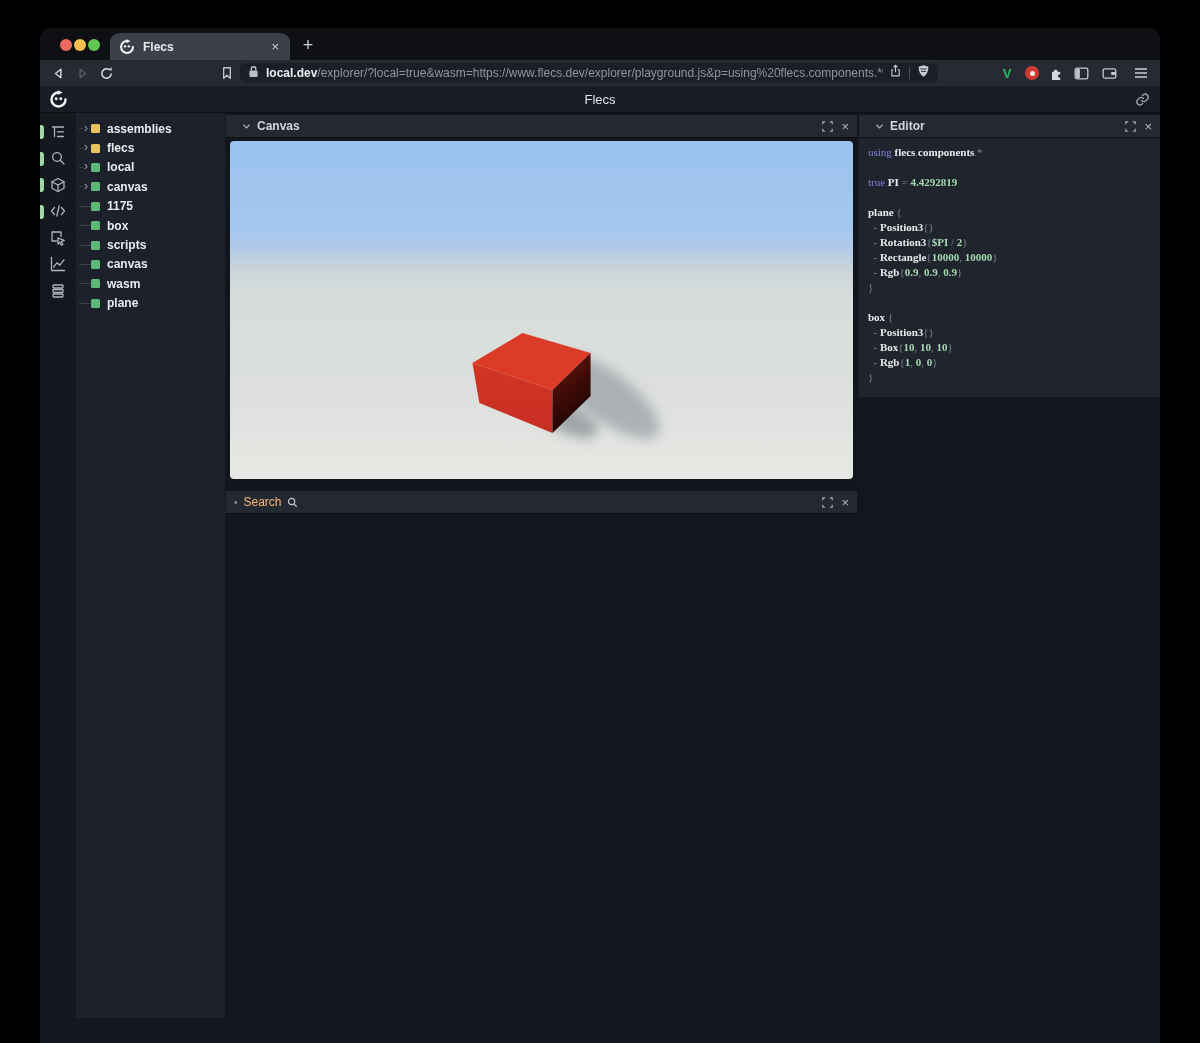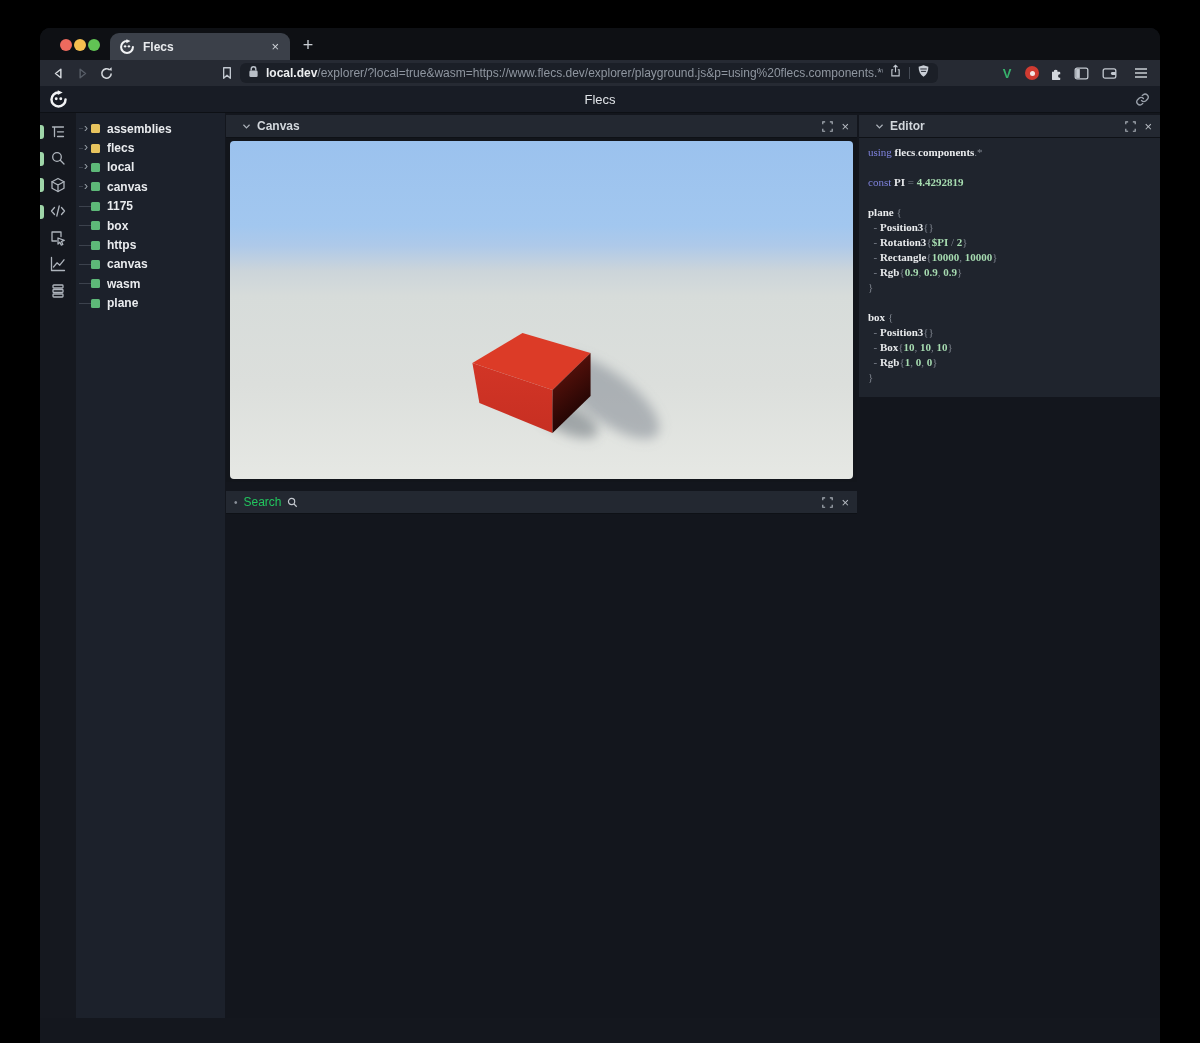--- a/index.html
+++ b/index.html
@@ -53,21 +53,21 @@
   .t-chev { color:#98a0a8; font-size:12px; line-height:1; margin:0 3px 2px 1px; }
   .t-sq { width:9px; height:9px; border-radius:1.5px; margin-right:7px; flex:0 0 auto; }
   .t-label { font-size:12px; font-weight:600; color:#e9ebee; }
 
   .main { flex:1; background:#13161d; display:flex; padding-top:2px; }
   .leftcol { width:631px; margin-left:1px; display:flex; flex-direction:column; flex:0 0 auto; }
   .rightcol { width:301px; margin-left:2px; display:flex; flex-direction:column; flex:0 0 auto; }
 
   .panel-header { height:23px; background:#232831; display:flex; align-items:center; padding:0 8px; border-bottom:1px solid #0e1116; }
   .panel-title { font-size:12px; font-weight:700; color:#d2d7dc; margin-left:6px; }
-  .panel-title.dim { font-weight:400; color:#22c55e; }
+  .panel-title.dim { font-weight:400; color:#fdba74; }
   .ph-spacer { flex:1; }
   .hdr-ic { margin-left:8px; display:flex; align-items:center; }
   .hdr-x { color:#b7bcc3; font-size:13px; margin-left:8px; line-height:1; }
   .bullet { color:#8a9099; font-size:10px; }
   .chev-svg, .mag-svg { display:block; }
 
   .canvas-body { height:344px; background:#12151b; padding:3px 4px; }
   .scene { width:100%; height:338px; border-radius:4px; display:block; }
   .search-gap { height:9px; }
   .editor-body { height:259px; background:#1f242d; padding:7px 9px; overflow:hidden; }
@@ -290,21 +290,21 @@
           <span class="t-label">1175</span>
         </div>
         <div class="tree-row">
           <span class="t-line" style="width: 12px; margin-right: 0px;"></span>
           <span class="t-sq" style="background: rgb(93, 184, 120);"></span>
           <span class="t-label">box</span>
         </div>
         <div class="tree-row">
           <span class="t-line" style="width: 12px; margin-right: 0px;"></span>
           <span class="t-sq" style="background: rgb(93, 184, 120);"></span>
-          <span class="t-label">https</span>
+          <span class="t-label">scripts</span>
         </div>
         <div class="tree-row">
           <span class="t-line" style="width: 12px; margin-right: 0px;"></span>
           <span class="t-sq" style="background: rgb(93, 184, 120);"></span>
           <span class="t-label">canvas</span>
         </div>
         <div class="tree-row">
           <span class="t-line" style="width: 12px; margin-right: 0px;"></span>
           <span class="t-sq" style="background: rgb(93, 184, 120);"></span>
           <span class="t-label">wasm</span>
@@ -405,21 +405,21 @@
             <span class="hdr-ic">
               <svg width="11" height="11" viewBox="0 0 14 14" fill="none" stroke="#aab0b8" stroke-width="1.5">
                   <path d="M1 4 V1 H4 M10 1 H13 V4 M13 10 V13 H10 M4 13 H1 V10"></path>
                 </svg>
             </span>
             <span class="hdr-x">×</span>
           </div>
           <div class="editor-body">
               <div class="code-line"><span class="kw">using</span><span class="pn"> </span><span class="id">flecs</span><span class="pn">.</span><span class="id">components</span><span class="pn">.*</span></div>
               <div class="code-line">&nbsp;</div>
-              <div class="code-line"><span class="kw">const</span><span class="pn"> </span><span class="id">PI</span><span class="pn"> = </span><span class="num">4.4292819</span></div>
+              <div class="code-line"><span class="kw">true</span><span class="pn"> </span><span class="id">PI</span><span class="pn"> = </span><span class="num">4.4292819</span></div>
               <div class="code-line">&nbsp;</div>
               <div class="code-line"><span class="id">plane</span><span class="pn"> {</span></div>
               <div class="code-line"><span class="pn">  - </span><span class="id">Position3</span><span class="pn">{}</span></div>
               <div class="code-line"><span class="pn">  - </span><span class="id">Rotation3</span><span class="pn">{</span><span class="num">$PI</span><span class="pn"> / </span><span class="num">2</span><span class="pn">}</span></div>
               <div class="code-line"><span class="pn">  - </span><span class="id">Rectangle</span><span class="pn">{</span><span class="num">10000</span><span class="pn">, </span><span class="num">10000</span><span class="pn">}</span></div>
               <div class="code-line"><span class="pn">  - </span><span class="id">Rgb</span><span class="pn">{</span><span class="num">0.9</span><span class="pn">, </span><span class="num">0.9</span><span class="pn">, </span><span class="num">0.9</span><span class="pn">}</span></div>
               <div class="code-line"><span class="pn">}</span></div>
               <div class="code-line">&nbsp;</div>
               <div class="code-line"><span class="id">box</span><span class="pn"> {</span></div>
               <div class="code-line"><span class="pn">  - </span><span class="id">Position3</span><span class="pn">{}</span></div>

